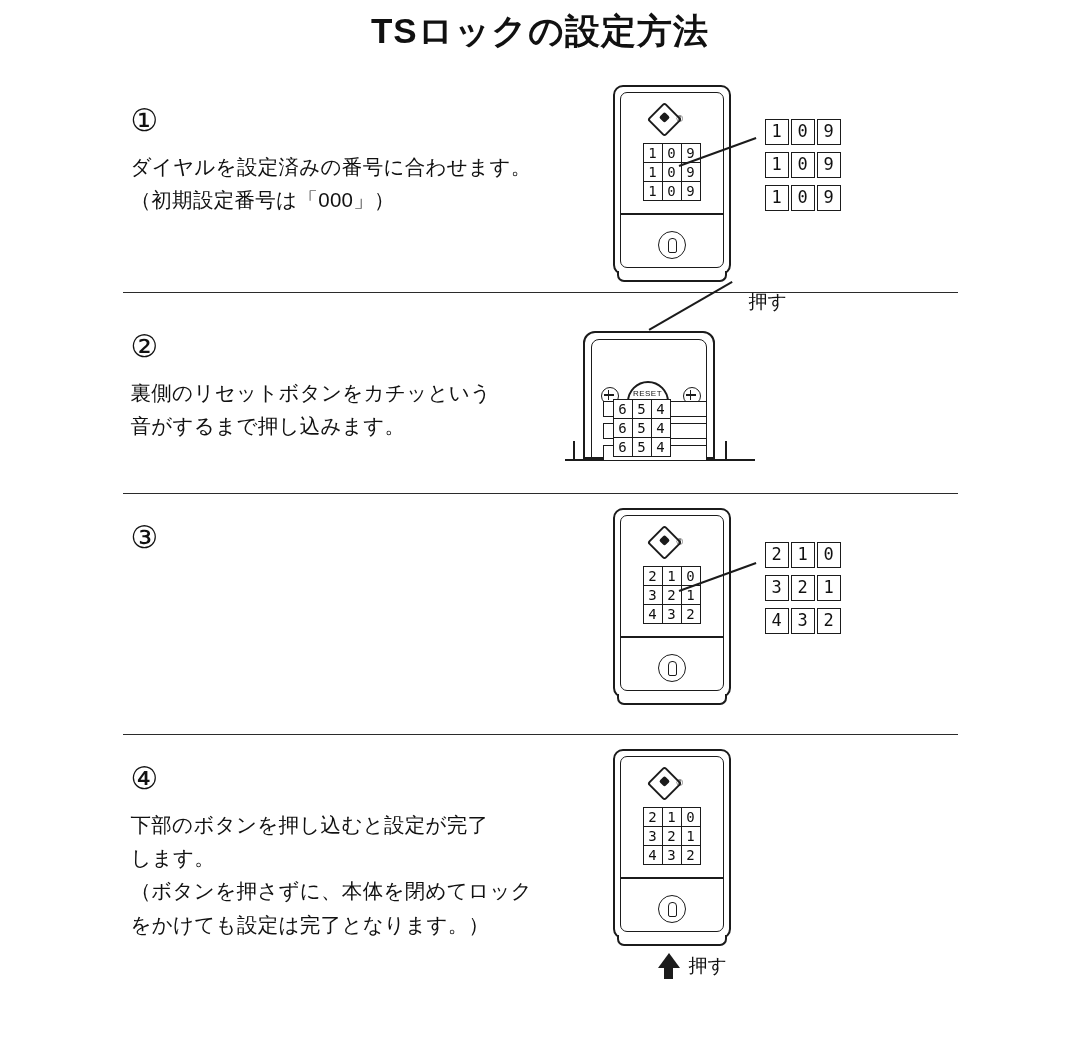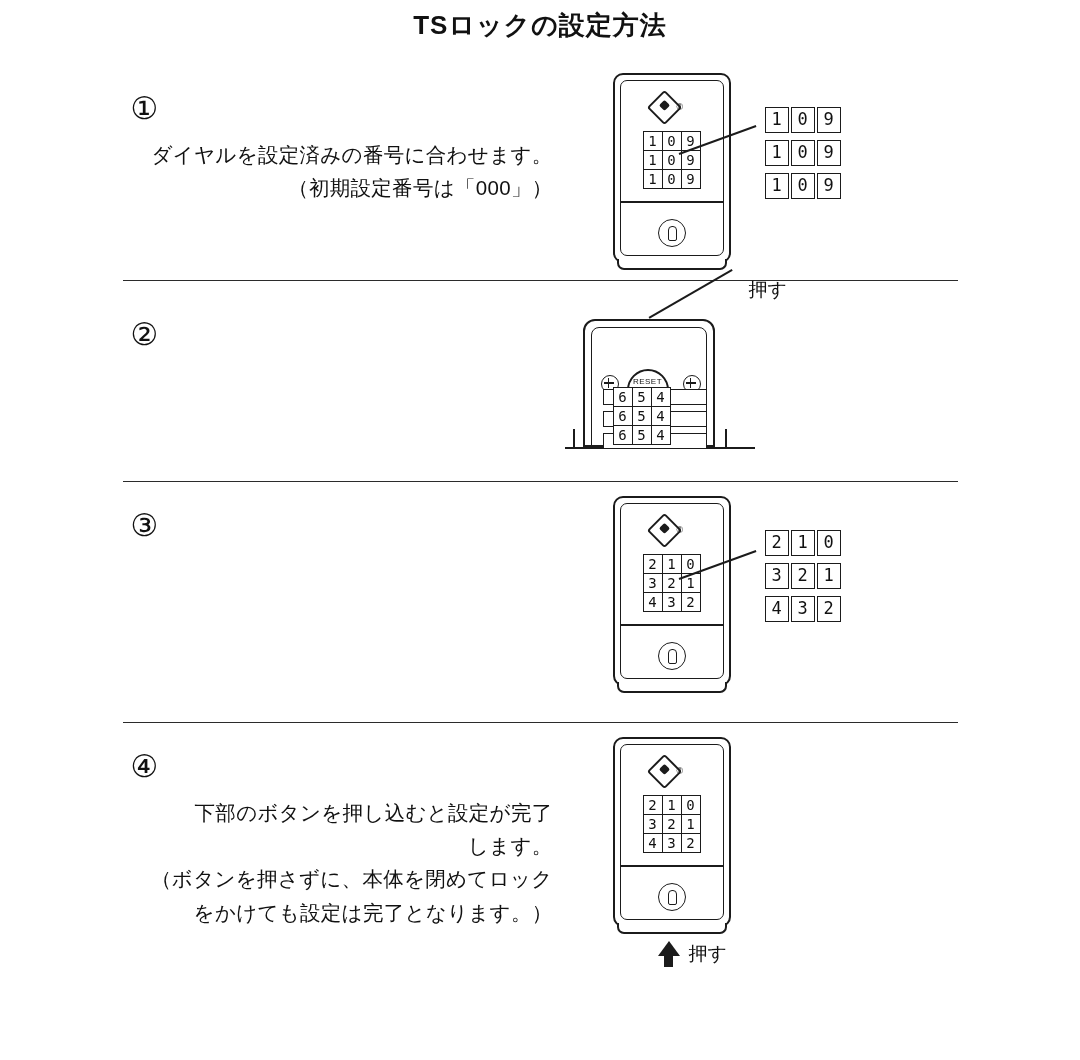--- a/index.html
+++ b/index.html
@@ -7,21 +7,21 @@
     width:1080px;height:1060px;
     background:#ffffff;
     font-family:"Liberation Sans","DejaVu Sans",sans-serif;
     color:#111111;
     overflow:hidden;
   }
   .page{position:relative;width:1080px;height:1060px;}
 
   .title{
     text-align:center;
-    font-size:26px;
+    font-size:35px;
     font-weight:bold;
     letter-spacing:1px;
     padding-top:8px;
     color:#111;
   }
 
   .steps{
     margin:0 auto;
     width:835px;
     padding-top:22px;
@@ -48,21 +48,20 @@
     font-size:31px;
     line-height:1;
     margin-bottom:14px;
     letter-spacing:0;
   }
   .txt{
     font-size:20.5px;
     line-height:1.62;
     letter-spacing:0.3px;
     white-space:pre-line;
-    text-align:right;
   }
   .step-right{
     flex:1;
     position:relative;
     height:100%;
   }
 
   
   .lock{
     position:relative;
@@ -332,20 +331,22 @@
           </div>
         </div>
       </div>
     </div>
 
     <div class="divider"></div>
 
     <div class="step" style="height:200px;">
       <div class="step-left" style="padding-top:38px;">
         <div class="num">②</div>
+        <div class="txt">裏側のリセットボタンをカチッという
+音がするまで押し込みます。</div>
       </div>
       <div class="step-right">
         <div class="back" style="position:absolute;left:12px;top:30px;">
           <div class="outer"></div>
           <div class="inner"></div>
           <div class="leg-l"></div>
           <div class="leg-r"></div>
           <div class="ground"></div>
 
           <div class="reset">

